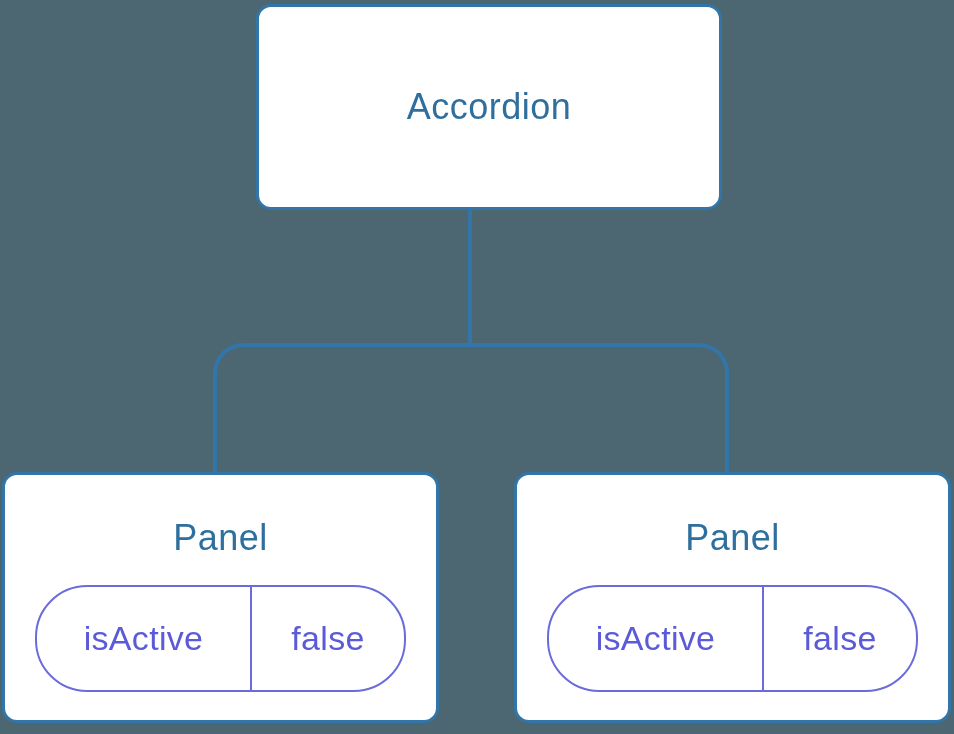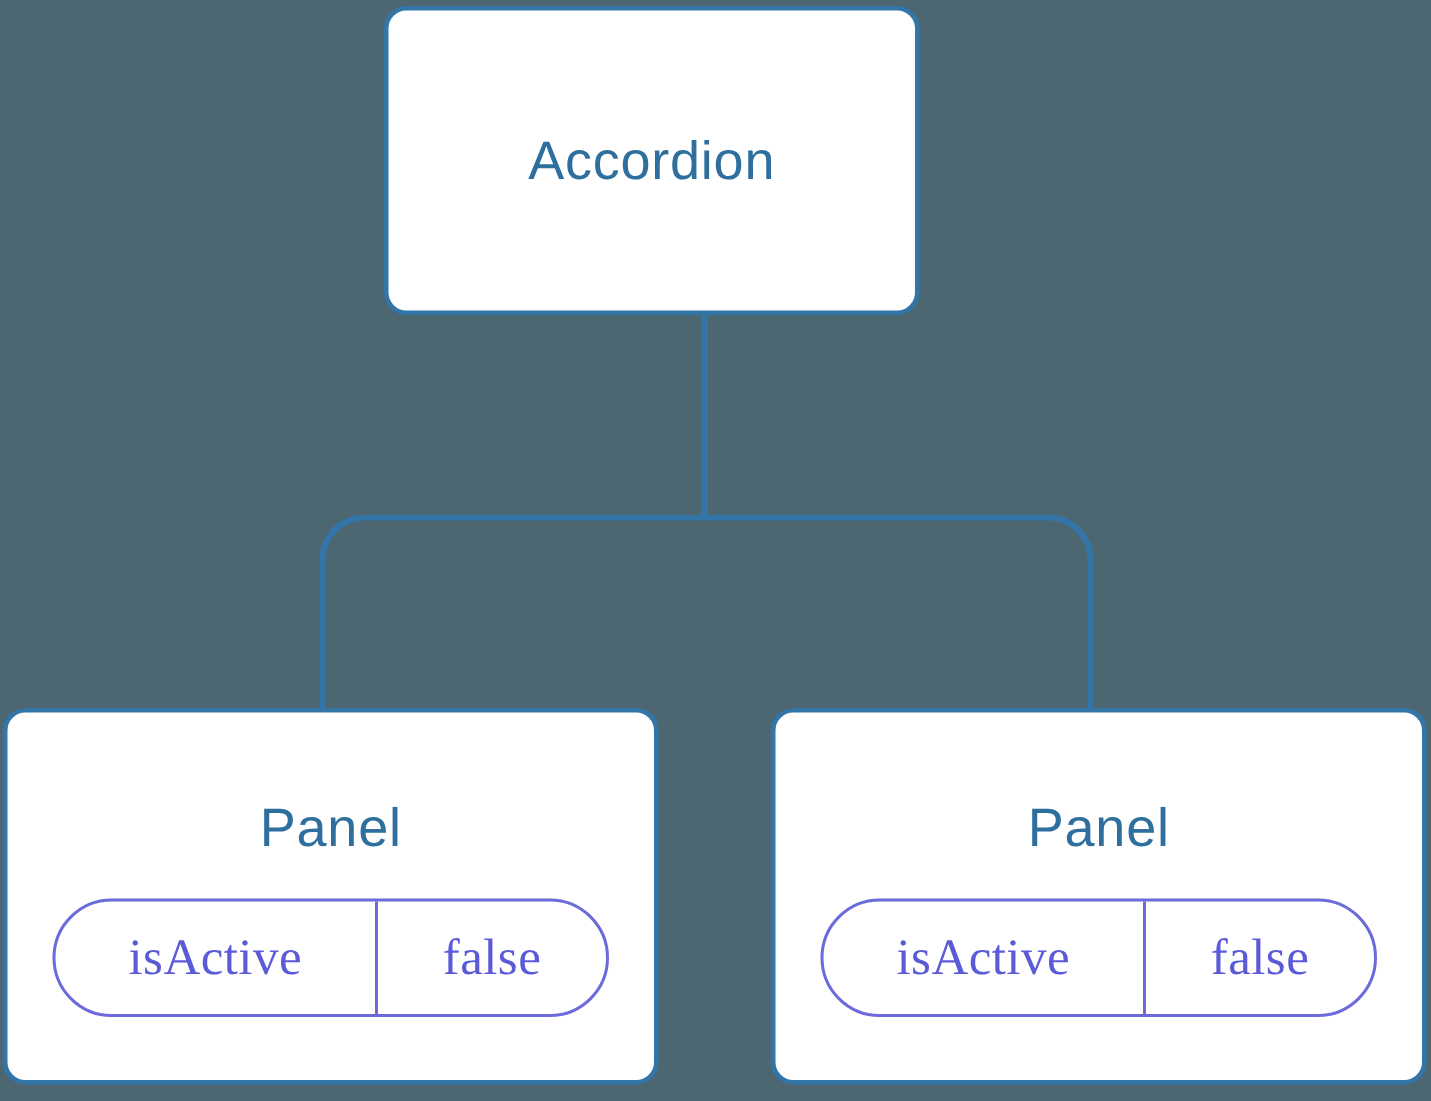--- a/index.html
+++ b/index.html
@@ -22,21 +22,21 @@
     border: 3px solid var(--node-border, #3276A9);
     border-radius: 15px;
     display: flex;
     flex-direction: column;
     align-items: center;
     justify-content: center;
   }
   .root-node {
     left: 256px;
     top: 4px;
-    width: 357px;
+    width: 466px;
     height: 206px;
   }
   .node-label {
     font-size: 36px;
     font-weight: 500;
     letter-spacing: 0.5px;
     color: var(--node-text, #2E6F9E);
     line-height: 42px;
   }
   .connector-stem {
@@ -65,25 +65,24 @@
     padding-top: 14px;
     gap: 26px;
     justify-content: center;
   }
   .panel-left  { left: 2px; }
   .panel-right { left: 514px; }
   .state-pill {
     display: flex;
     align-items: stretch;
     box-sizing: border-box;
-    height: 79px;
+    height: 107px;
     border: 2px solid var(--state-border, #6B6BDB);
     border-radius: 52px;
     background: #FFFFFF;
-    font-family: Liberation Serif, serif;
   }
   .state-cell {
     display: flex;
     align-items: center;
     justify-content: center;
     font-size: 34px;
     color: var(--state-text, #5B5BD8);
     letter-spacing: 0.3px;
   }
   .state-key   { width: 213px; }

